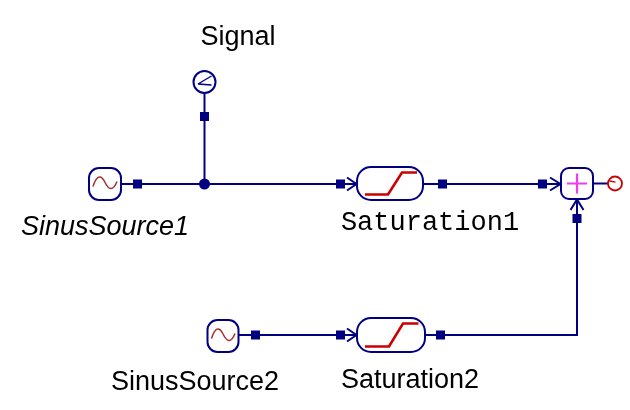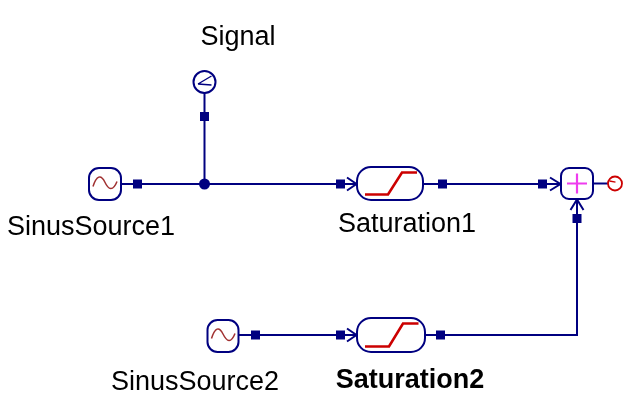--- a/index.html
+++ b/index.html
@@ -16,24 +16,24 @@
   .blk-label {
     position: absolute;
     font-size: 27px;
     line-height: 1;
     color: #000000;
     white-space: nowrap;
     transform: translateX(-50%);
   }
   .lbl-signal        { left: 198px; top: 23px; margin-left: 40px; }
   .lbl-sum1          { left: 582px; top: 126px; }
-  .lbl-sinussource1  { left: 91px;  top: 213px; }
-  .lbl-saturation1   { left: 407px; top: 210px; }
+  .lbl-sinussource1  { left: 105px;  top: 213px; font-style: italic; }
+  .lbl-saturation1   { left: 430px; top: 210px; font-family: Liberation Mono, monospace; }
   .lbl-sinussource2  { left: 195px; top: 368px; }
-  .lbl-saturation2   { left: 410px; top: 366px; font-weight: bold; }
+  .lbl-saturation2   { left: 410px; top: 366px; }
 </style>
 </head>
 <body>
 
 <div class="canvas">
 
   <svg width="630" height="410" viewBox="0 0 630 410">
 
     <g stroke="#000080" stroke-width="2" fill="none">
       <line x1="121" y1="184" x2="357" y2="184"></line>

